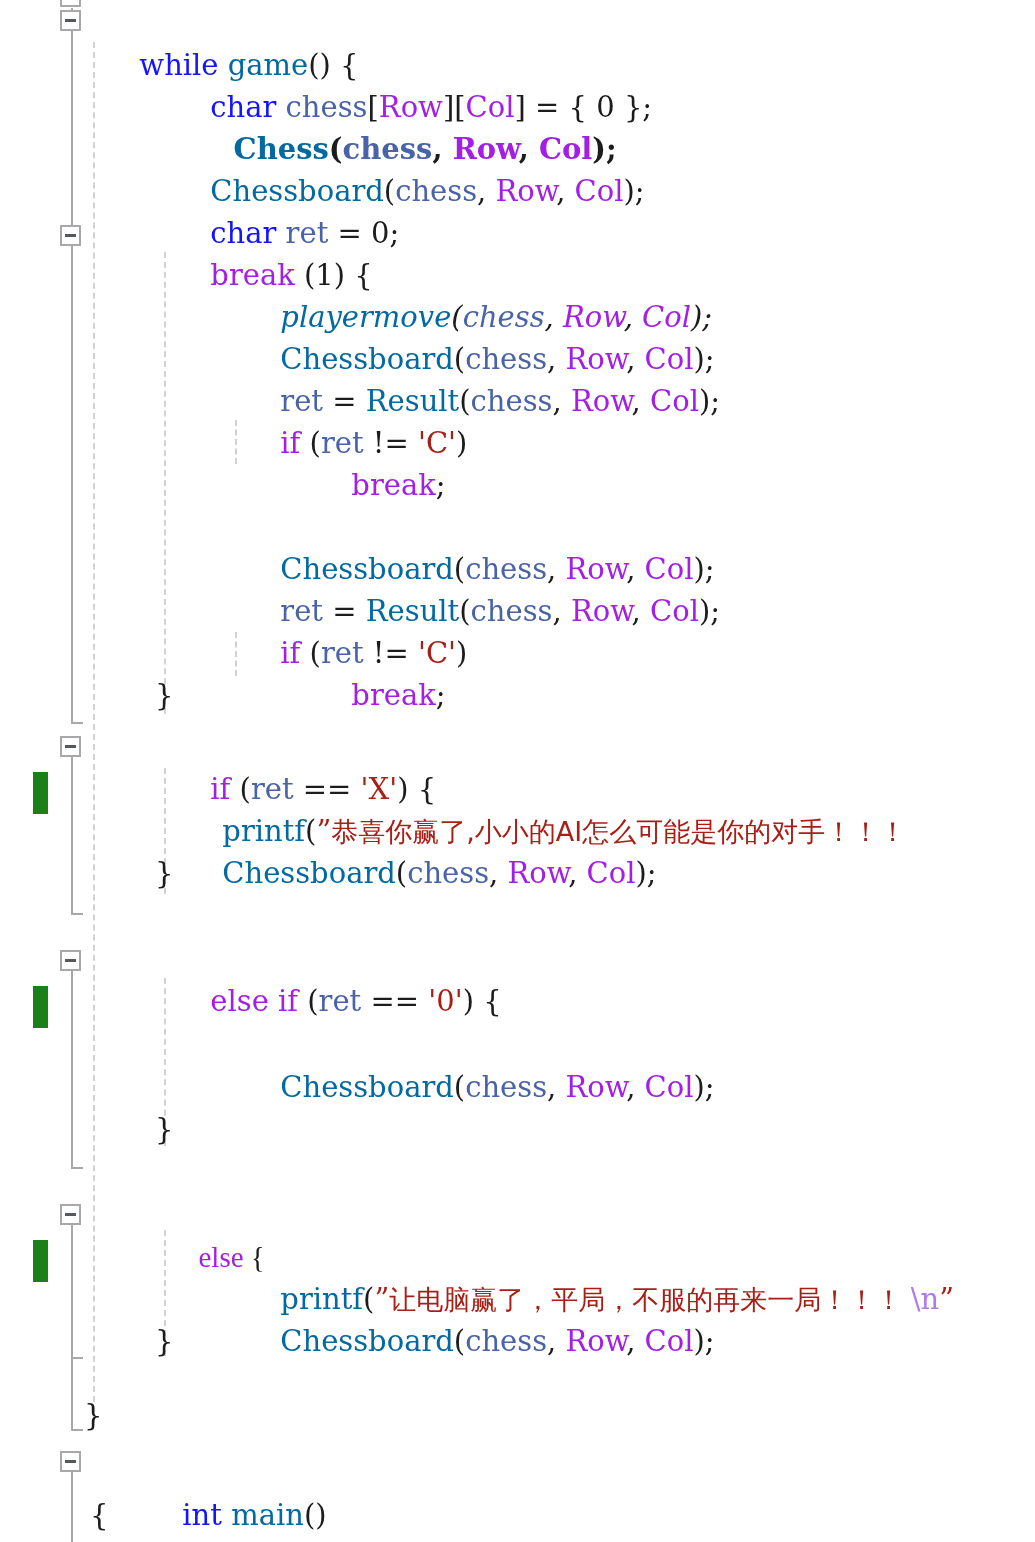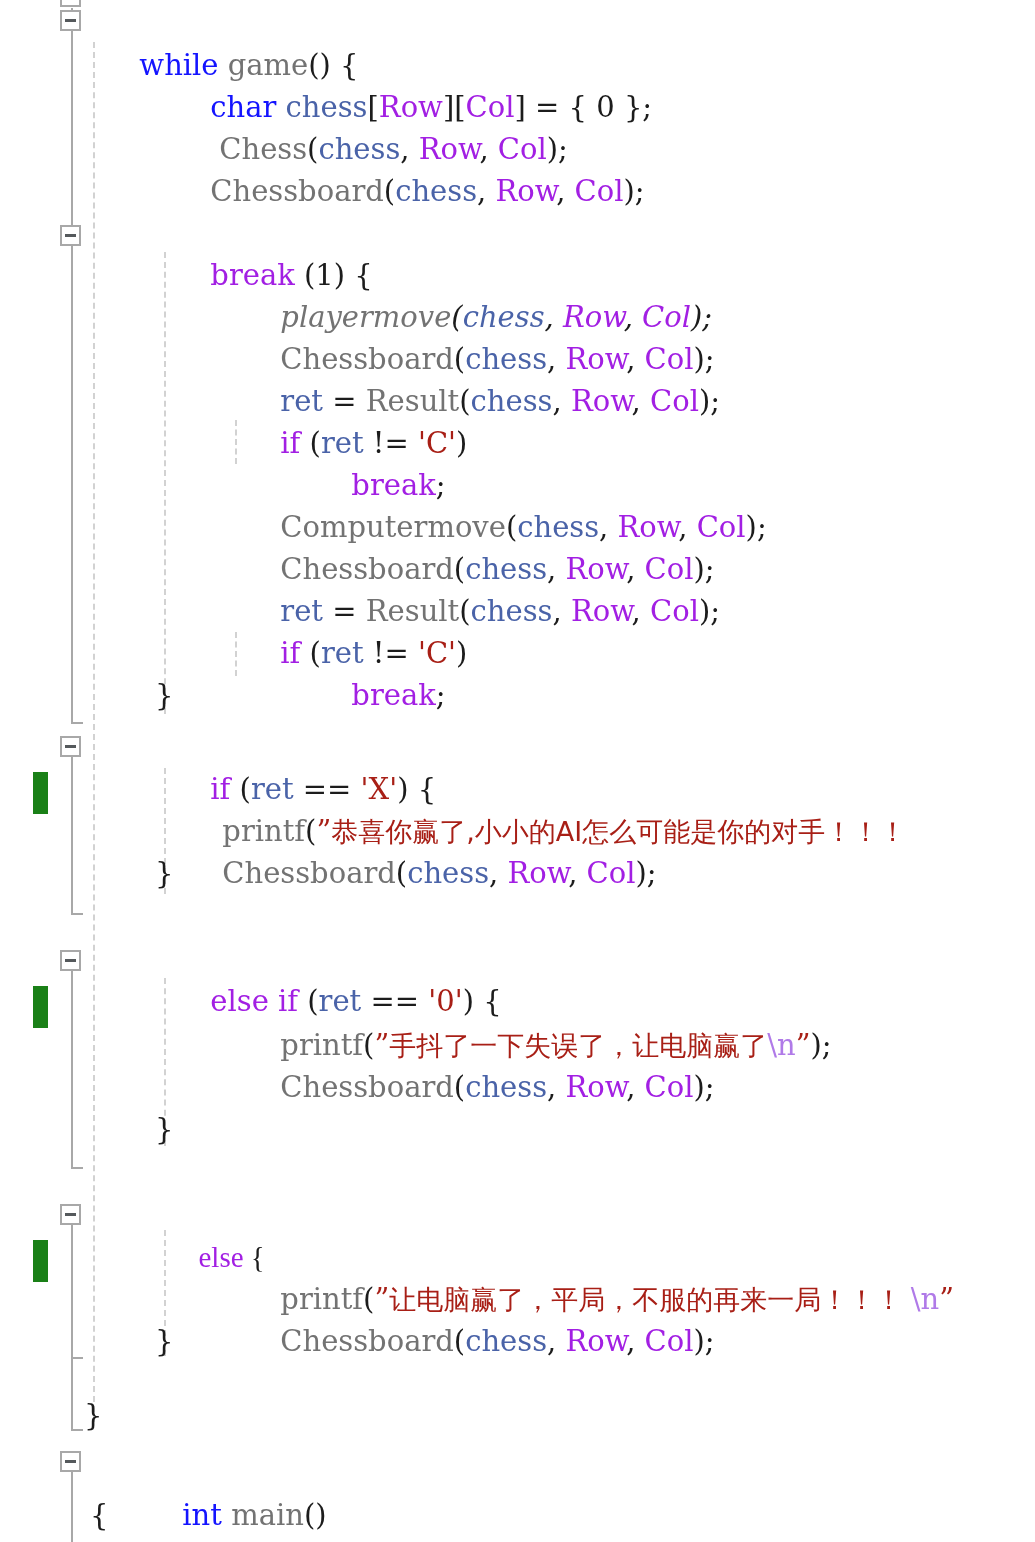--- a/index.html
+++ b/index.html
@@ -48,21 +48,21 @@
     font-size:29px;line-height:42px;
     letter-spacing:0px;
   }
   .code{
     position:absolute;top:0;white-space:pre;
   }
 
   
   .kw      {color:#a21fe3;}            
   .type    {color:#1414ff;}            
-  .fn      {color:#737373;}            
+  .fn      {color:#0369a1;}            
   .var     {color:#4a63a8;}            
   .macro   {color:#a21fe3;}            
   .str     {color:#a81f16;}            
   .esc     {color:#b07ae8;}            
   .pun     {color:#1c1c1c;}            
   .num     {color:#1c1c1c;}
 
   .cjk{font-family:"DejaVu Sans","Liberation Sans",sans-serif;font-size:27px;}
 
   
@@ -124,31 +124,36 @@
     </span>
   </div>
 
   <div class="line" style="top:44px;">
     <span class="code" style="left:155px;">
       <span class="type">char</span><span class="pun"> </span><span class="var">chess</span><span class="pun">[</span><span class="macro">Row</span><span class="pun">][</span><span class="macro">Col</span><span class="pun">] = { </span><span class="num">0</span><span class="pun"> };</span>
     </span>
   </div>
 
   <div class="line" style="top:86px;">
-    <span class="code" style="left:164px;">
+    <span class="code" style="left:173px;font-weight:bold;">
       <span class="fn">Chess</span><span class="pun">(</span><span class="var">chess</span><span class="pun">, </span><span class="macro">Row</span><span class="pun">, </span><span class="macro">Col</span><span class="pun">);</span>
     </span>
   </div>
 
   <div class="line" style="top:128px;">
     <span class="code" style="left:155px;">
       <span class="fn">Chessboard</span><span class="pun">(</span><span class="var">chess</span><span class="pun">, </span><span class="macro">Row</span><span class="pun">, </span><span class="macro">Col</span><span class="pun">);</span>
     </span>
   </div>
 
+  <div class="line" style="top:170px;">
+    <span class="code" style="left:155px;">
+      <span class="type">char</span><span class="pun"> </span><span class="var">ret</span><span class="pun"> = </span><span class="num">0</span><span class="pun">;</span>
+    </span>
+  </div>
 
   <div class="line" style="top:212px;">
     <span class="code" style="left:155px;">
       <span class="kw">break</span><span class="pun"> (</span><span class="num">1</span><span class="pun">) {</span>
     </span>
   </div>
 
   <div class="line" style="top:254px;font-style:italic;">
     <span class="code" style="left:225px;">
       <span class="fn">playermove</span><span class="pun">(</span><span class="var">chess</span><span class="pun">, </span><span class="macro">Row</span><span class="pun">, </span><span class="macro">Col</span><span class="pun">);</span>
@@ -172,25 +177,20 @@
       <span class="kw">if</span><span class="pun"> (</span><span class="var">ret</span><span class="pun"> != </span><span class="str">'C'</span><span class="pun">)</span>
     </span>
   </div>
 
   <div class="line" style="top:422px;">
     <span class="code" style="left:296px;">
       <span class="kw">break</span><span class="pun">;</span>
     </span>
   </div>
 
-  <div class="line" style="top:464px;">
-    <span class="code" style="left:225px;">
-      <span class="fn">Computermove</span><span class="pun">(</span><span class="var">chess</span><span class="pun">, </span><span class="macro">Row</span><span class="pun">, </span><span class="macro">Col</span><span class="pun">);</span>
-    </span>
-  </div>
 
   <div class="line" style="top:506px;">
     <span class="code" style="left:225px;">
       <span class="fn">Chessboard</span><span class="pun">(</span><span class="var">chess</span><span class="pun">, </span><span class="macro">Row</span><span class="pun">, </span><span class="macro">Col</span><span class="pun">);</span>
     </span>
   </div>
 
   <div class="line" style="top:548px;">
     <span class="code" style="left:225px;">
       <span class="var">ret</span><span class="pun"> = </span><span class="fn">Result</span><span class="pun">(</span><span class="var">chess</span><span class="pun">, </span><span class="macro">Row</span><span class="pun">, </span><span class="macro">Col</span><span class="pun">);</span>
@@ -234,25 +234,20 @@
   <div class="line" style="top:852px;">
     <span class="code pun" style="left:155px;">}</span>
   </div>
 
   <div class="line" style="top:938px;">
     <span class="code" style="left:155px;">
       <span class="kw">else</span><span class="pun"> </span><span class="kw">if</span><span class="pun"> (</span><span class="var">ret</span><span class="pun"> == </span><span class="str">'0'</span><span class="pun">) {</span>
     </span>
   </div>
 
-  <div class="line" style="top:982px;">
-    <span class="code" style="left:225px;">
-      <span class="fn">printf</span><span class="pun">(</span><span class="str">”</span><span class="str cjk">手抖了一下失误了，让电脑赢了</span><span class="esc">\n</span><span class="str">”</span><span class="pun">);</span>
-    </span>
-  </div>
 
   <div class="line" style="top:1024px;">
     <span class="code" style="left:225px;">
       <span class="fn">Chessboard</span><span class="pun">(</span><span class="var">chess</span><span class="pun">, </span><span class="macro">Row</span><span class="pun">, </span><span class="macro">Col</span><span class="pun">);</span>
     </span>
   </div>
 
   <div class="line" style="top:1108px;">
     <span class="code pun" style="left:155px;">}</span>
   </div>

